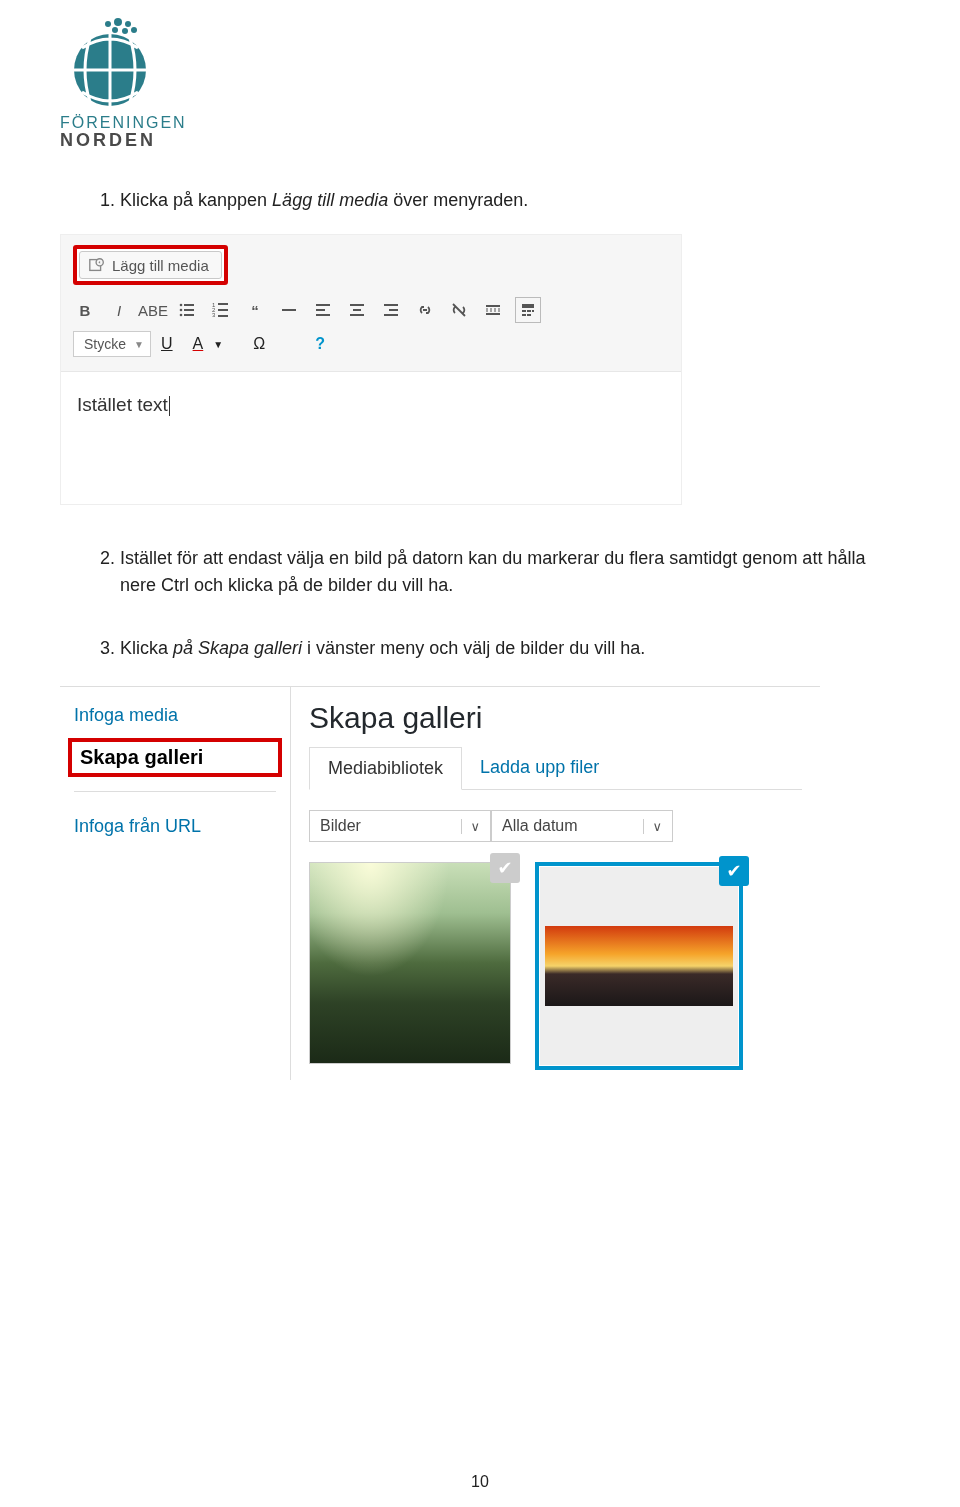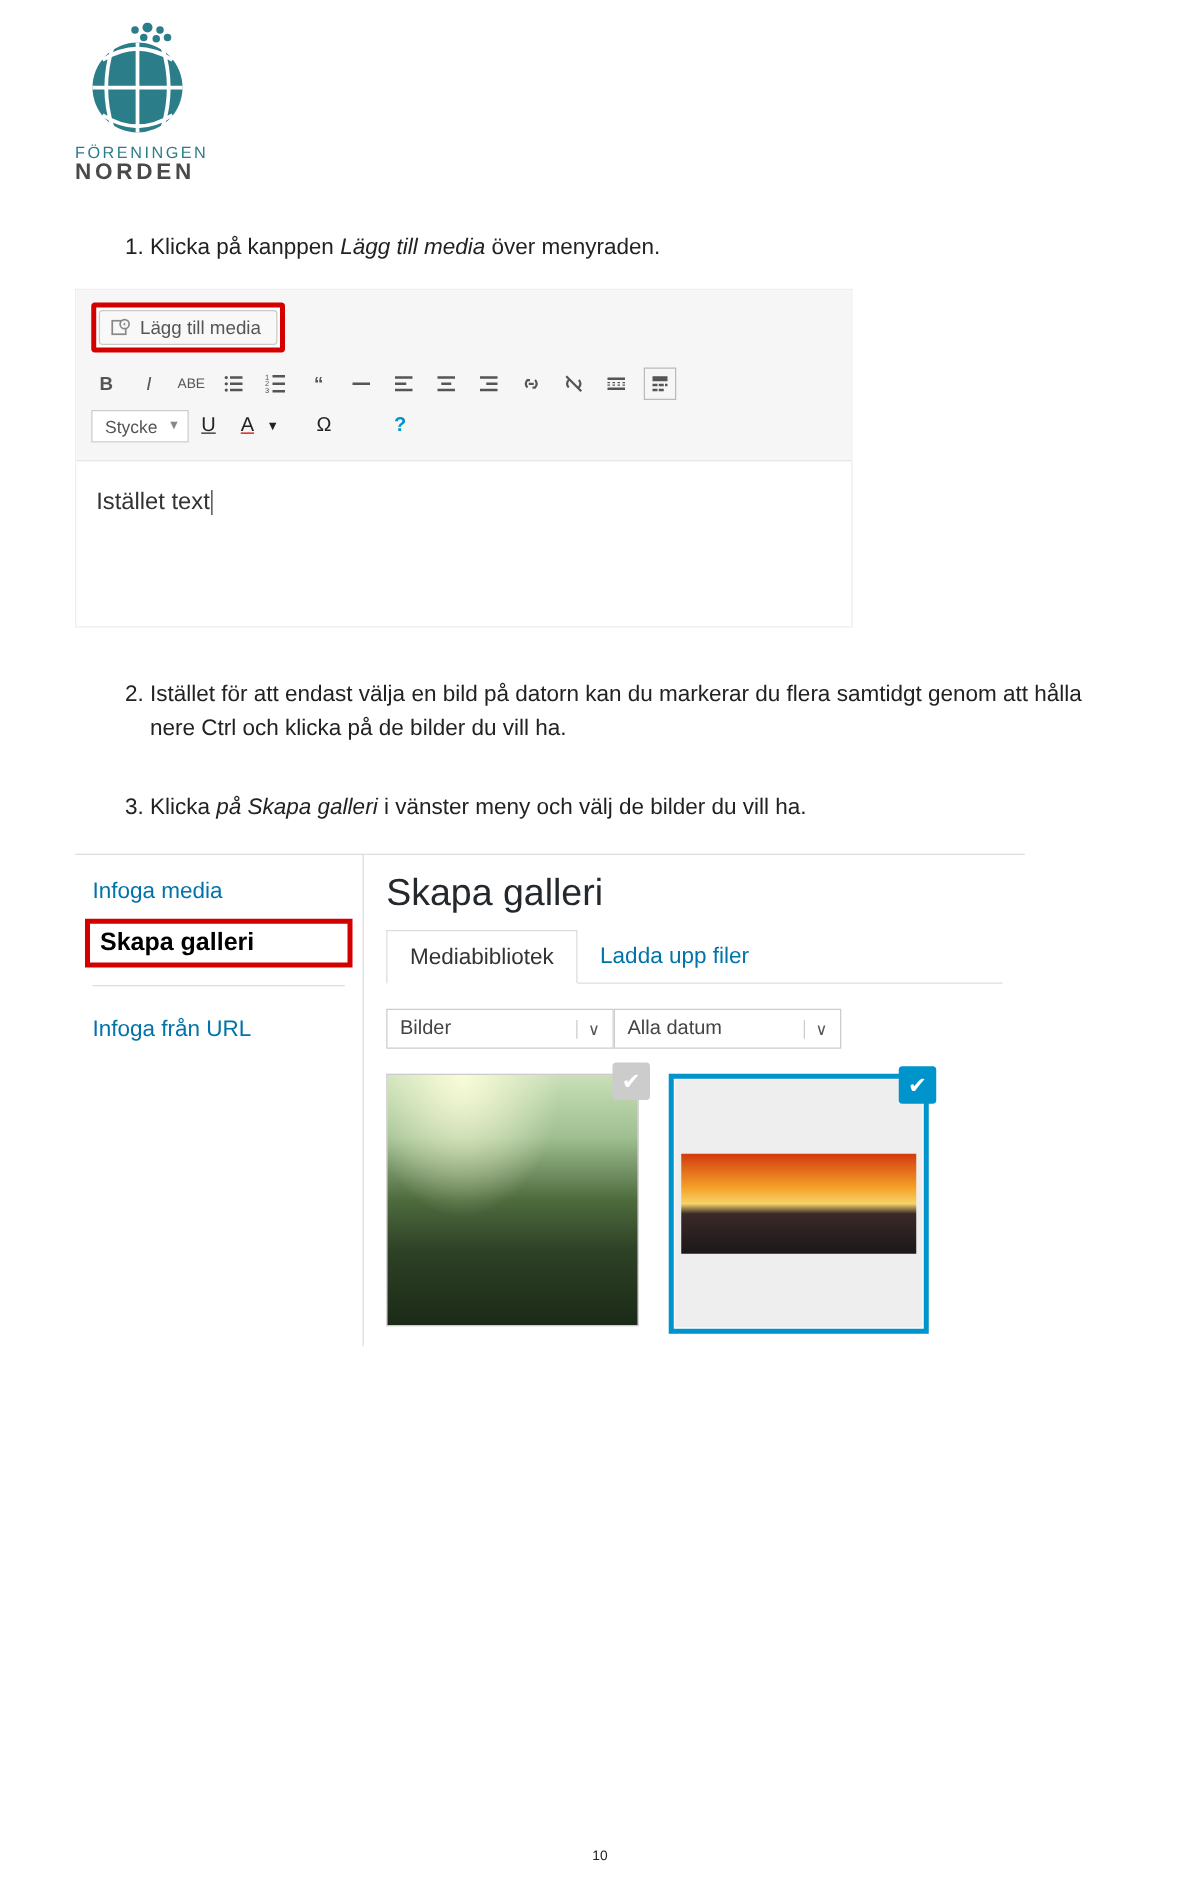--- a/index.html
+++ b/index.html
@@ -19,21 +19,21 @@
   
   .logo {
     width: 140px;
   }
   .logo svg { display: block; }
   .logo-text {
     margin-top: 6px;
     letter-spacing: 2px;
   }
   .logo-text .line1 {
-    font-size: 13px;
+    font-size: 16px;
     color: #2b7d8a;
     font-weight: 400;
   }
   .logo-text .line2 {
     font-size: 18px;
     color: #4a4a4a;
     font-weight: 600;
     letter-spacing: 3px;
     margin-top: -2px;
   }
@@ -268,21 +268,21 @@
     inset: 0;
     background:
       radial-gradient(ellipse at 30% 0%, rgba(255,255,220,0.9) 0%, rgba(255,255,220,0) 40%),
       linear-gradient(to bottom, #c9dfb8 0%, #9fbf91 25%, #4e6b3e 50%, #2e4226 70%, #1b2a17 100%);
   }
   .page-number {
     position: absolute;
     bottom: 16px;
     left: 50%;
     transform: translateX(-50%);
-    font-size: 11px;
+    font-size: 16px;
   }
 </style>
 </head>
 <body>
 
 <div class="page">
 
   <div class="logo">
     <svg viewBox="0 0 100 90" width="100" height="90">
       <circle cx="50" cy="52" r="36" fill="#2b7d8a"></circle>
@@ -318,21 +318,21 @@
               <circle cx="13" cy="7" r="4" fill="#f6f6f6" stroke="#888" stroke-width="1.5"></circle>
               <path d="M11.5 7 L13.5 5.5 L13.5 8.5 Z" fill="#888"></path>
             </svg>
           <span>Lägg till media</span>
         </span>
       </div>
 
       <div class="toolbar">
         <span class="tb" style="font-weight:bold;">B</span>
         <span class="tb" style="font-style:italic;">I</span>
-        <span class="tb" style="font-size:11px;">ABE</span>
+        <span class="tb" style="font-size:15px;">ABE</span>
         <span class="tb">
             <svg viewBox="0 0 18 18">
               <circle cx="3" cy="4" r="1.3"></circle>
               <rect x="6" y="3" width="10" height="2"></rect>
               <circle cx="3" cy="9" r="1.3"></circle>
               <rect x="6" y="8" width="10" height="2"></rect>
               <circle cx="3" cy="14" r="1.3"></circle>
               <rect x="6" y="13" width="10" height="2"></rect>
             </svg>
           </span>

